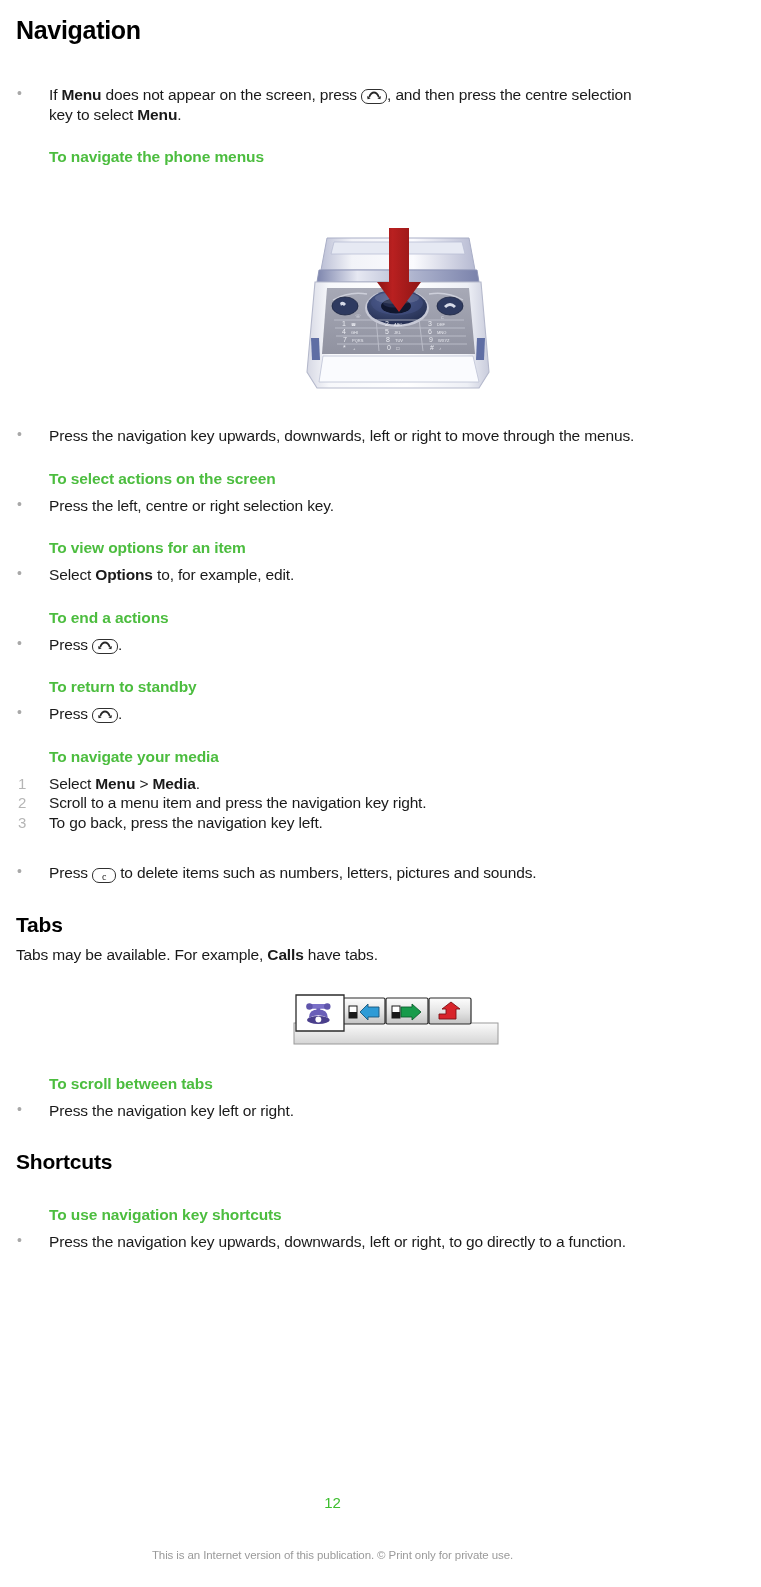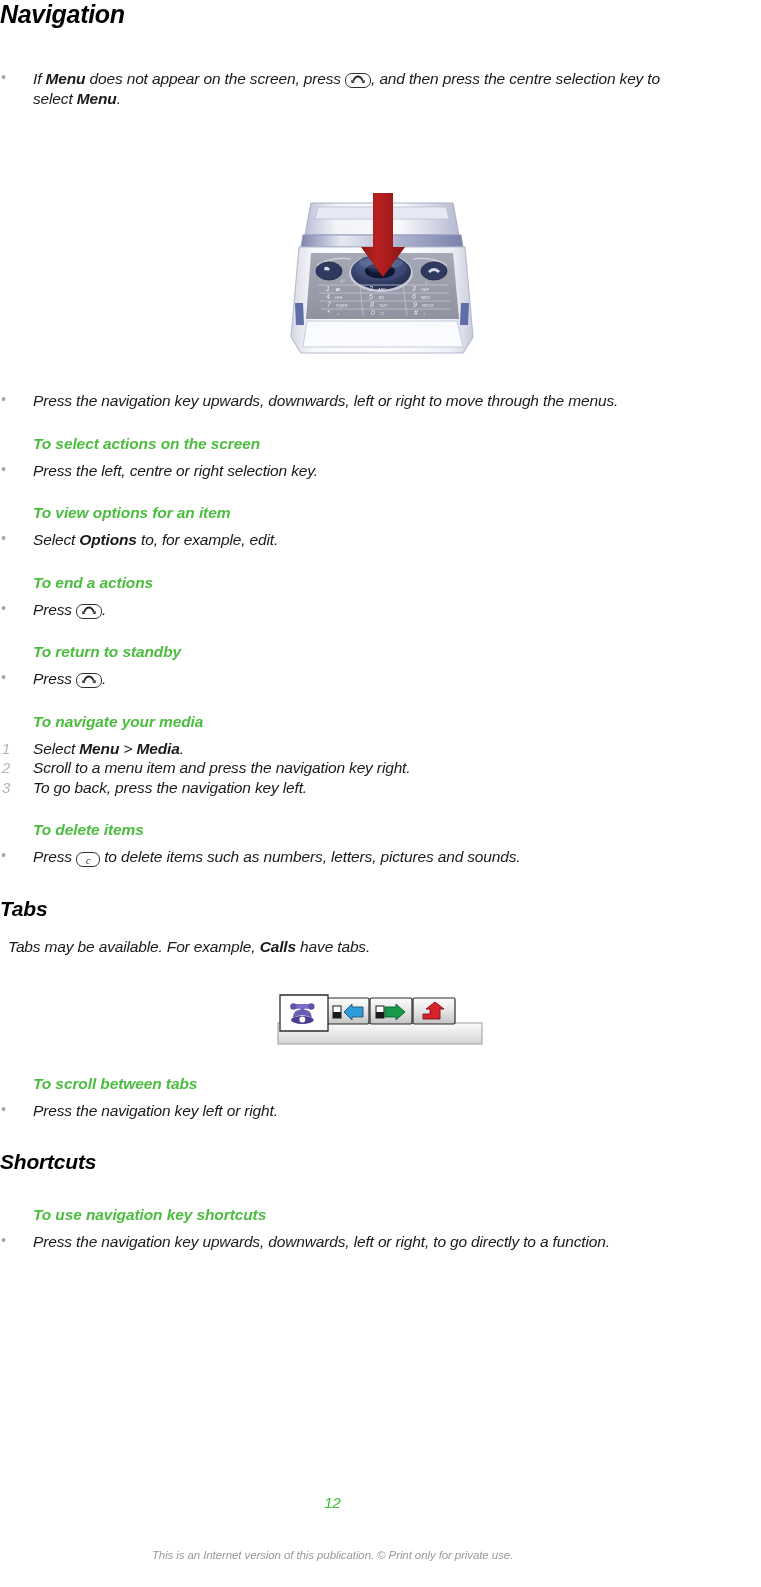--- a/index.html
+++ b/index.html
@@ -7,21 +7,21 @@
     margin: 0; padding: 0;
     background: #ffffff;
   }
   body {
     width: 761px; height: 1587px;
     font-family: "Liberation Sans", sans-serif;
     color: #1a1a1a;
     position: relative;
     overflow: hidden;
   }
-  .page { position: relative; width: 665px; height: 1587px; padding: 0; font-style: italic; }
+  .page { position: relative; width: 665px; height: 1587px; padding: 16px; }
 
   
   h1.chapter {
     font-size: 25px;
     font-weight: bold;
     letter-spacing: -0.3px;
     margin: 0;
     padding: 0 0 0 0;
     line-height: 28px;
     color: #000;
@@ -38,21 +38,21 @@
     font-size: 15.5px;
     font-weight: bold;
     color: #4CBD3F;
     margin: 0;
     line-height: 19px;
     letter-spacing: -0.1px;
   }
   p.body {
     font-size: 15.5px;
     line-height: 19.5px;
-    margin: 8px;
+    margin: 0;
     color: #1a1a1a;
     letter-spacing: -0.15px;
   }
   b, .b { font-weight: bold; }
 
   
   .indent { padding-left: 33px; }
 
   ul.bullets, ol.steps {
     list-style: none;
@@ -170,20 +170,23 @@
   <ul class="bullets">
     <li><span>If </span><b>Menu</b><span> does not appear on the screen, press </span><span class="keycap"><span class="glyph-end"><svg width="16" height="11" viewBox="0 0 16 11">
               <path d="M2.3 7.0 C3.4 3.2 6.0 1.6 8.0 1.6 C10.0 1.6 12.6 3.2 13.7 7.0 L12.0 7.6 C11.1 4.9 9.6 3.6 8.0 3.6 C6.4 3.6 4.9 4.9 4.0 7.6 Z" fill="#262626"></path>
               <path d="M1.0 6.0 L4.6 8.4 L1.6 9.2 Z" fill="#262626"></path>
               <path d="M15.0 6.0 L11.4 8.4 L14.4 9.2 Z" fill="#262626"></path>
             </svg></span></span><span>, and then press the centre selection key to select </span><b>Menu</b><span>.</span></li>
   </ul>
 
   <div class="gap-l"></div>
 
+  <div class="indent">
+    <h3 class="proc">To navigate the phone menus</h3>
+  </div>
 
   <div style="height:54px"></div>
 
   <div class="fig-phone">
     <div class="phone-wrap">
       <svg width="200" height="180" viewBox="0 0 200 180">
         <defs>
           <linearGradient id="bodyG" x1="0" y1="0" x2="1" y2="0">
             <stop offset="0" stop-color="#d6d8e4"></stop>
             <stop offset="0.12" stop-color="#f7f8fb"></stop>
@@ -359,23 +362,20 @@
   </div>
   <div class="gap-s"></div>
   <ol class="steps">
     <li><span>Select </span><b>Menu</b><span> &gt; </span><b>Media</b><span>.</span></li>
     <li>Scroll to a menu item and press the navigation key right.</li>
     <li>To go back, press the navigation key left.</li>
   </ol>
 
   <div class="gap-l"></div>
 
-  <div class="indent">
-    <h3 class="proc">To delete items</h3>
-  </div>
   <div class="gap-s"></div>
   <ul class="bullets">
     <li><span>Press </span><span class="keycap"><span class="glyph-c">c</span></span><span> to delete items such as numbers, letters, pictures and sounds.</span></li>
   </ul>
 
   <div style="height:30px"></div>
 
   <h2 class="section">Tabs</h2>
   <div class="gap-s"></div>
   <p class="body"><span>Tabs may be available. For example, </span><b>Calls</b><span> have tabs.</span></p>

